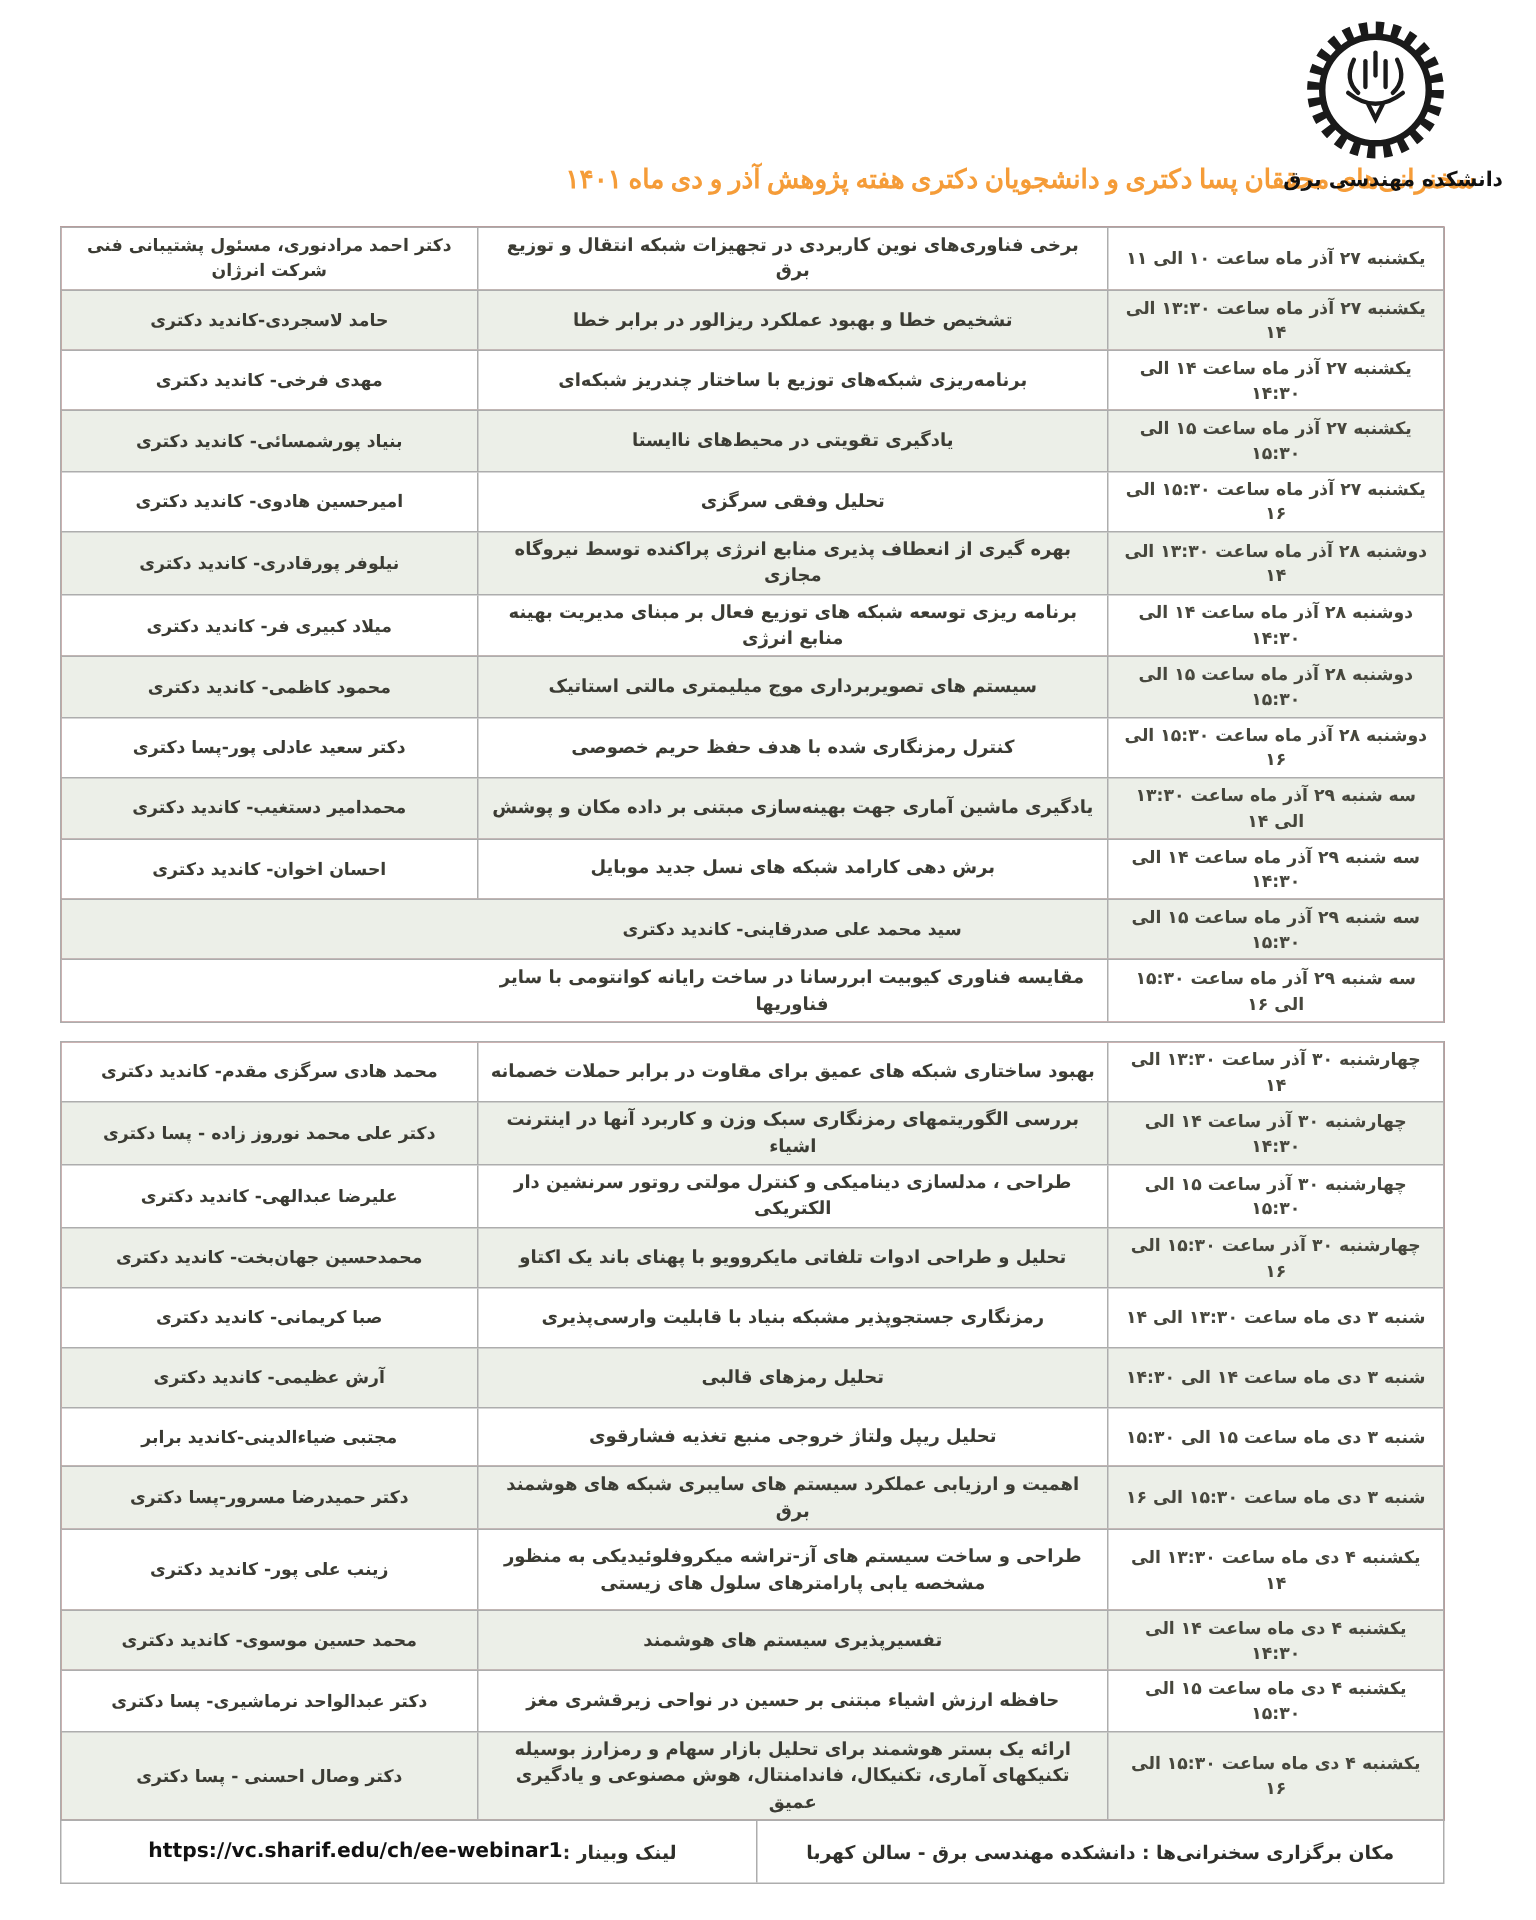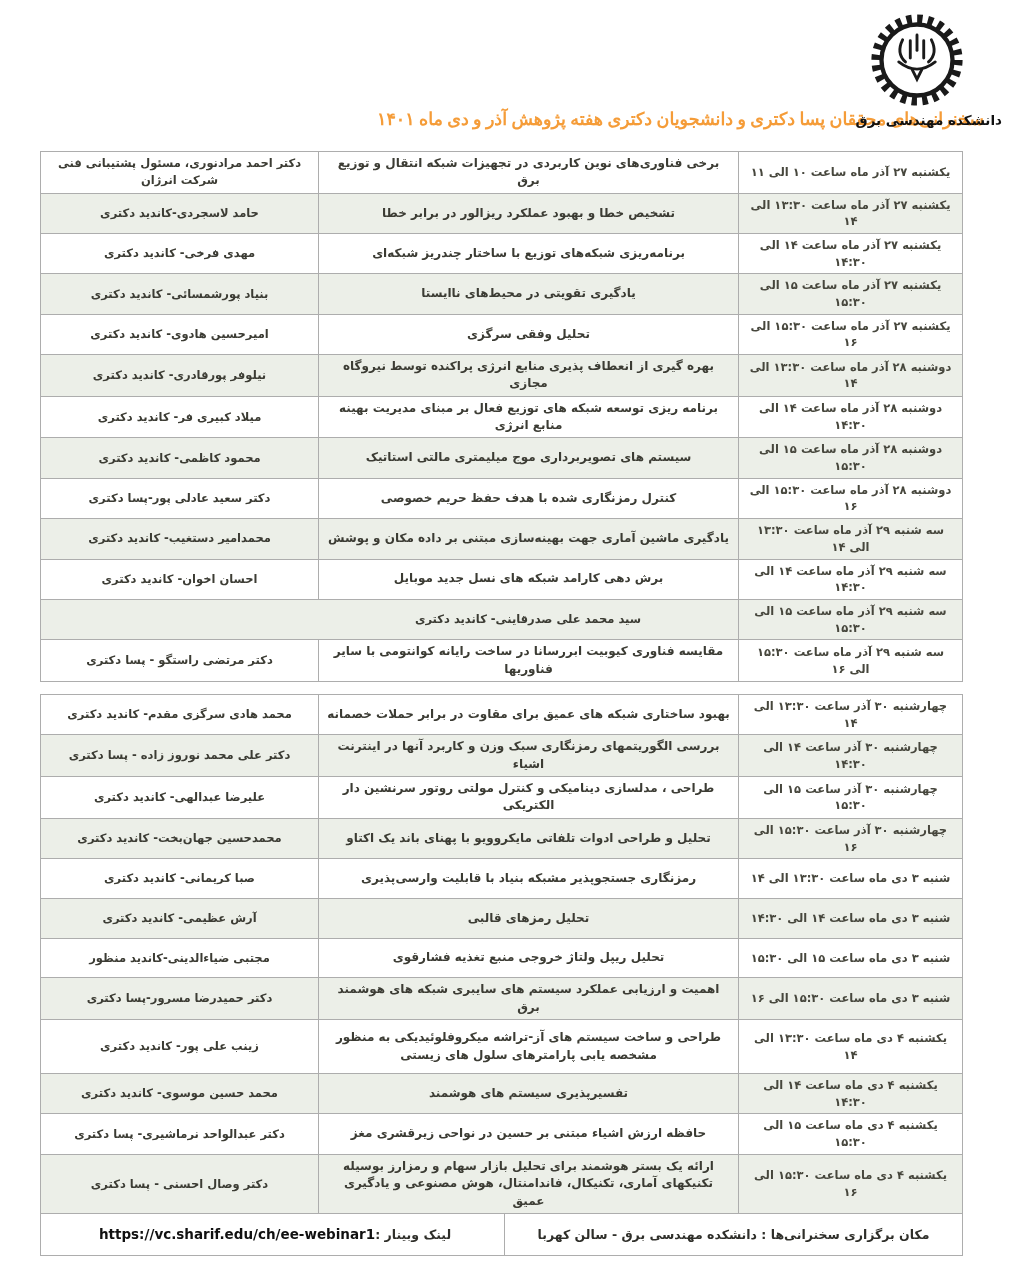--- a/index.html
+++ b/index.html
@@ -166,21 +166,20 @@
           <div class="cell topic">برش دهی کارامد شبکه های نسل جدید موبایل</div>
           <div class="cell speaker">احسان اخوان- کاندید دکتری</div>
         </div>
         <div class="row">
           <div class="cell datetime">سه شنبه ۲۹ آذر ماه ساعت ۱۵ الی ۱۵:۳۰</div>
           <div class="cell speaker">سید محمد علی صدرقاینی- کاندید دکتری</div>
         </div>
         <div class="row">
           <div class="cell datetime">سه شنبه ۲۹ آذر ماه ساعت ۱۵:۳۰ الی ۱۶</div>
           <div class="cell topic">مقایسه فناوری کیوبیت ابررسانا در ساخت رایانه کوانتومی با سایر فناوریها</div>
-          <div class="cell speaker">دکتر مرتضی راستگو - پسا دکتری</div>
         </div>
       </div>
     <div class="schedule-table" id="table2">
         <div class="row">
           <div class="cell datetime">چهارشنبه ۳۰ آذر ساعت ۱۳:۳۰ الی ۱۴</div>
           <div class="cell topic">بهبود ساختاری شبکه های عمیق برای مقاوت در برابر حملات خصمانه</div>
           <div class="cell speaker">محمد هادی سرگزی مقدم- کاندید دکتری</div>
         </div>
         <div class="row">
           <div class="cell datetime">چهارشنبه ۳۰ آذر ساعت ۱۴ الی ۱۴:۳۰</div>
@@ -203,21 +202,21 @@
           <div class="cell speaker">صبا کریمانی- کاندید دکتری</div>
         </div>
         <div class="row">
           <div class="cell datetime">شنبه ۳ دی ماه ساعت ۱۴ الی ۱۴:۳۰</div>
           <div class="cell topic">تحلیل رمزهای قالبی</div>
           <div class="cell speaker">آرش عظیمی- کاندید دکتری</div>
         </div>
         <div class="row">
           <div class="cell datetime">شنبه ۳ دی ماه ساعت ۱۵ الی ۱۵:۳۰</div>
           <div class="cell topic">تحلیل ریپل ولتاژ خروجی منبع تغذیه فشارقوی</div>
-          <div class="cell speaker">مجتبی ضیاءالدینی-کاندید منظور</div>
+          <div class="cell speaker">مجتبی ضیاءالدینی-کاندید برابر</div>
         </div>
         <div class="row">
           <div class="cell datetime">شنبه ۳ دی ماه ساعت ۱۵:۳۰ الی ۱۶</div>
           <div class="cell topic">اهمیت و ارزیابی عملکرد سیستم های سایبری شبکه های هوشمند برق</div>
           <div class="cell speaker">دکتر حمیدرضا مسرور-پسا دکتری</div>
         </div>
         <div class="row">
           <div class="cell datetime">یکشنبه ۴ دی ماه ساعت ۱۳:۳۰ الی ۱۴</div>
           <div class="cell topic">طراحی و ساخت سیستم های آز-تراشه میکروفلوئیدیکی به منظور مشخصه یابی پارامترهای سلول های زیستی</div>
           <div class="cell speaker">زینب علی پور- کاندید دکتری</div>

